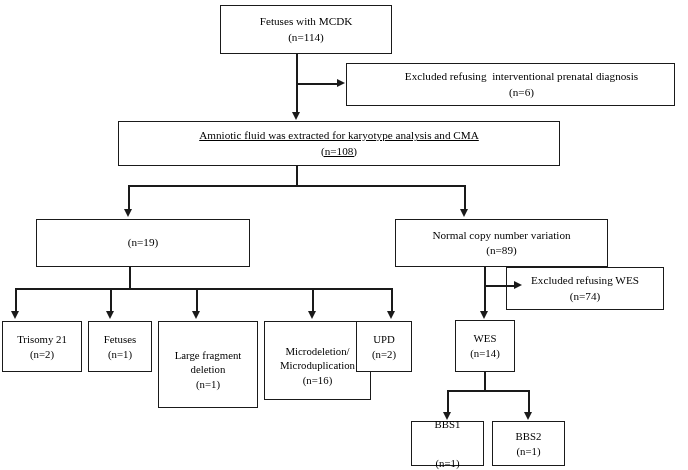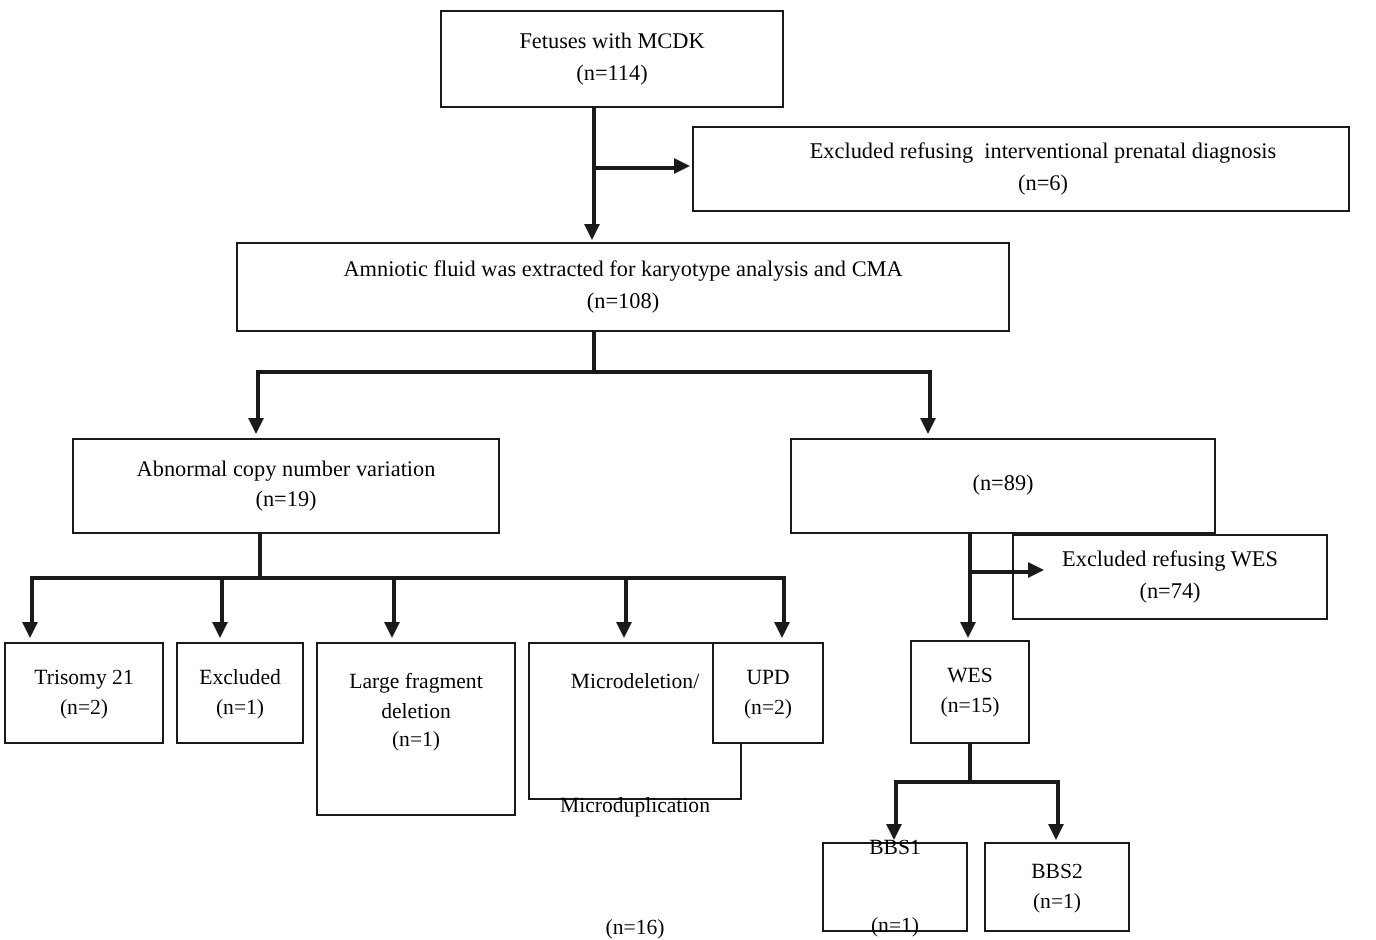--- a/index.html
+++ b/index.html
@@ -29,21 +29,21 @@
     line-height: 1.35;
     padding: 2px 4px;
   }
   .box .line {
     display: block;
     white-space: pre;
   }
   .f11 { font-size: 11.2px; }
   .f105 { font-size: 10.8px; }
   .box.tall {
-    justify-content: flex-start;
+    justify-content: center;
     padding-top: 12px;
   }
   
   .vline, .hline {
     position: absolute;
     background: #1a1a1a;
   }
   .vline { width: 1.6px; }
   .hline { height: 1.6px; }
   .arrow-down {
@@ -71,69 +71,69 @@
   <div class="box f11" style="left:220px; top:5px; width:172px; height:49px;">
     <span class="line">Fetuses with MCDK</span>
     <span class="line">(n=114)</span>
   </div>
 
   <div class="box f11" style="left:346px; top:63px; width:329px; height:43px;padding-left:26px;">
     <span class="line">Excluded refusing  interventional prenatal diagnosis</span>
     <span class="line">(n=6)</span>
   </div>
 
-  <div class="box f11" style="left:118px; top:121px; width:387px; height:45px;">
+  <div class="box f11" style="left:118px; top:121px; width:442px; height:45px;text-decoration:underline;">
     <span class="line">Amniotic fluid was extracted for karyotype analysis and CMA</span>
     <span class="line">(n=108)</span>
   </div>
 
   <div class="box f11" style="left:36px; top:219px; width:214px; height:48px;">
-    <span class="line">Abnormal copy number variation</span>
     <span class="line">(n=19)</span>
   </div>
 
   <div class="box f11" style="left:395px; top:219px; width:213px; height:48px;">
+    <span class="line">Normal copy number variation</span>
     <span class="line">(n=89)</span>
   </div>
 
   <div class="box f11" style="left:506px; top:267px; width:158px; height:43px;">
     <span class="line">Excluded refusing WES</span>
     <span class="line">(n=74)</span>
   </div>
 
   <div class="box f105" style="left:2px; top:321px; width:80px; height:51px;">
     <span class="line">Trisomy 21</span>
     <span class="line">(n=2)</span>
   </div>
 
   <div class="box f105" style="left:88px; top:321px; width:64px; height:51px;">
-    <span class="line">Excluded</span>
+    <span class="line">Fetuses</span>
     <span class="line">(n=1)</span>
   </div>
 
   <div class="box f105 tall" style="left:158px; top:321px; width:100px; height:87px;">
     <span class="line">Large fragment</span>
     <span class="line">deletion</span>
     <span class="line">(n=1)</span>
   </div>
 
-  <div class="box f105 tall" style="left:264px; top:321px; width:107px; height:79px;gap:47px;">
+  <div class="box f105 tall" style="left:264px; top:321px; width:107px; height:79px;">
     <span class="line">Microdeletion/</span>
     <span class="line">Microduplication</span>
     <span class="line">(n=16)</span>
   </div>
 
   <div class="box f105" style="left:356px; top:321px; width:56px; height:51px;">
     <span class="line">UPD</span>
     <span class="line">(n=2)</span>
   </div>
 
   <div class="box f105" style="left:455px; top:320px; width:60px; height:52px;">
     <span class="line">WES</span>
-    <span class="line">(n=15)</span>
+    <span class="line">(n=14)</span>
   </div>
 
   <div class="box f105" style="left:411px; top:421px; width:73px; height:45px;gap:24px;">
     <span class="line">BBS1</span>
     <span class="line">(n=1)</span>
   </div>
 
   <div class="box f105" style="left:492px; top:421px; width:73px; height:45px;">
     <span class="line">BBS2</span>
     <span class="line">(n=1)</span>

